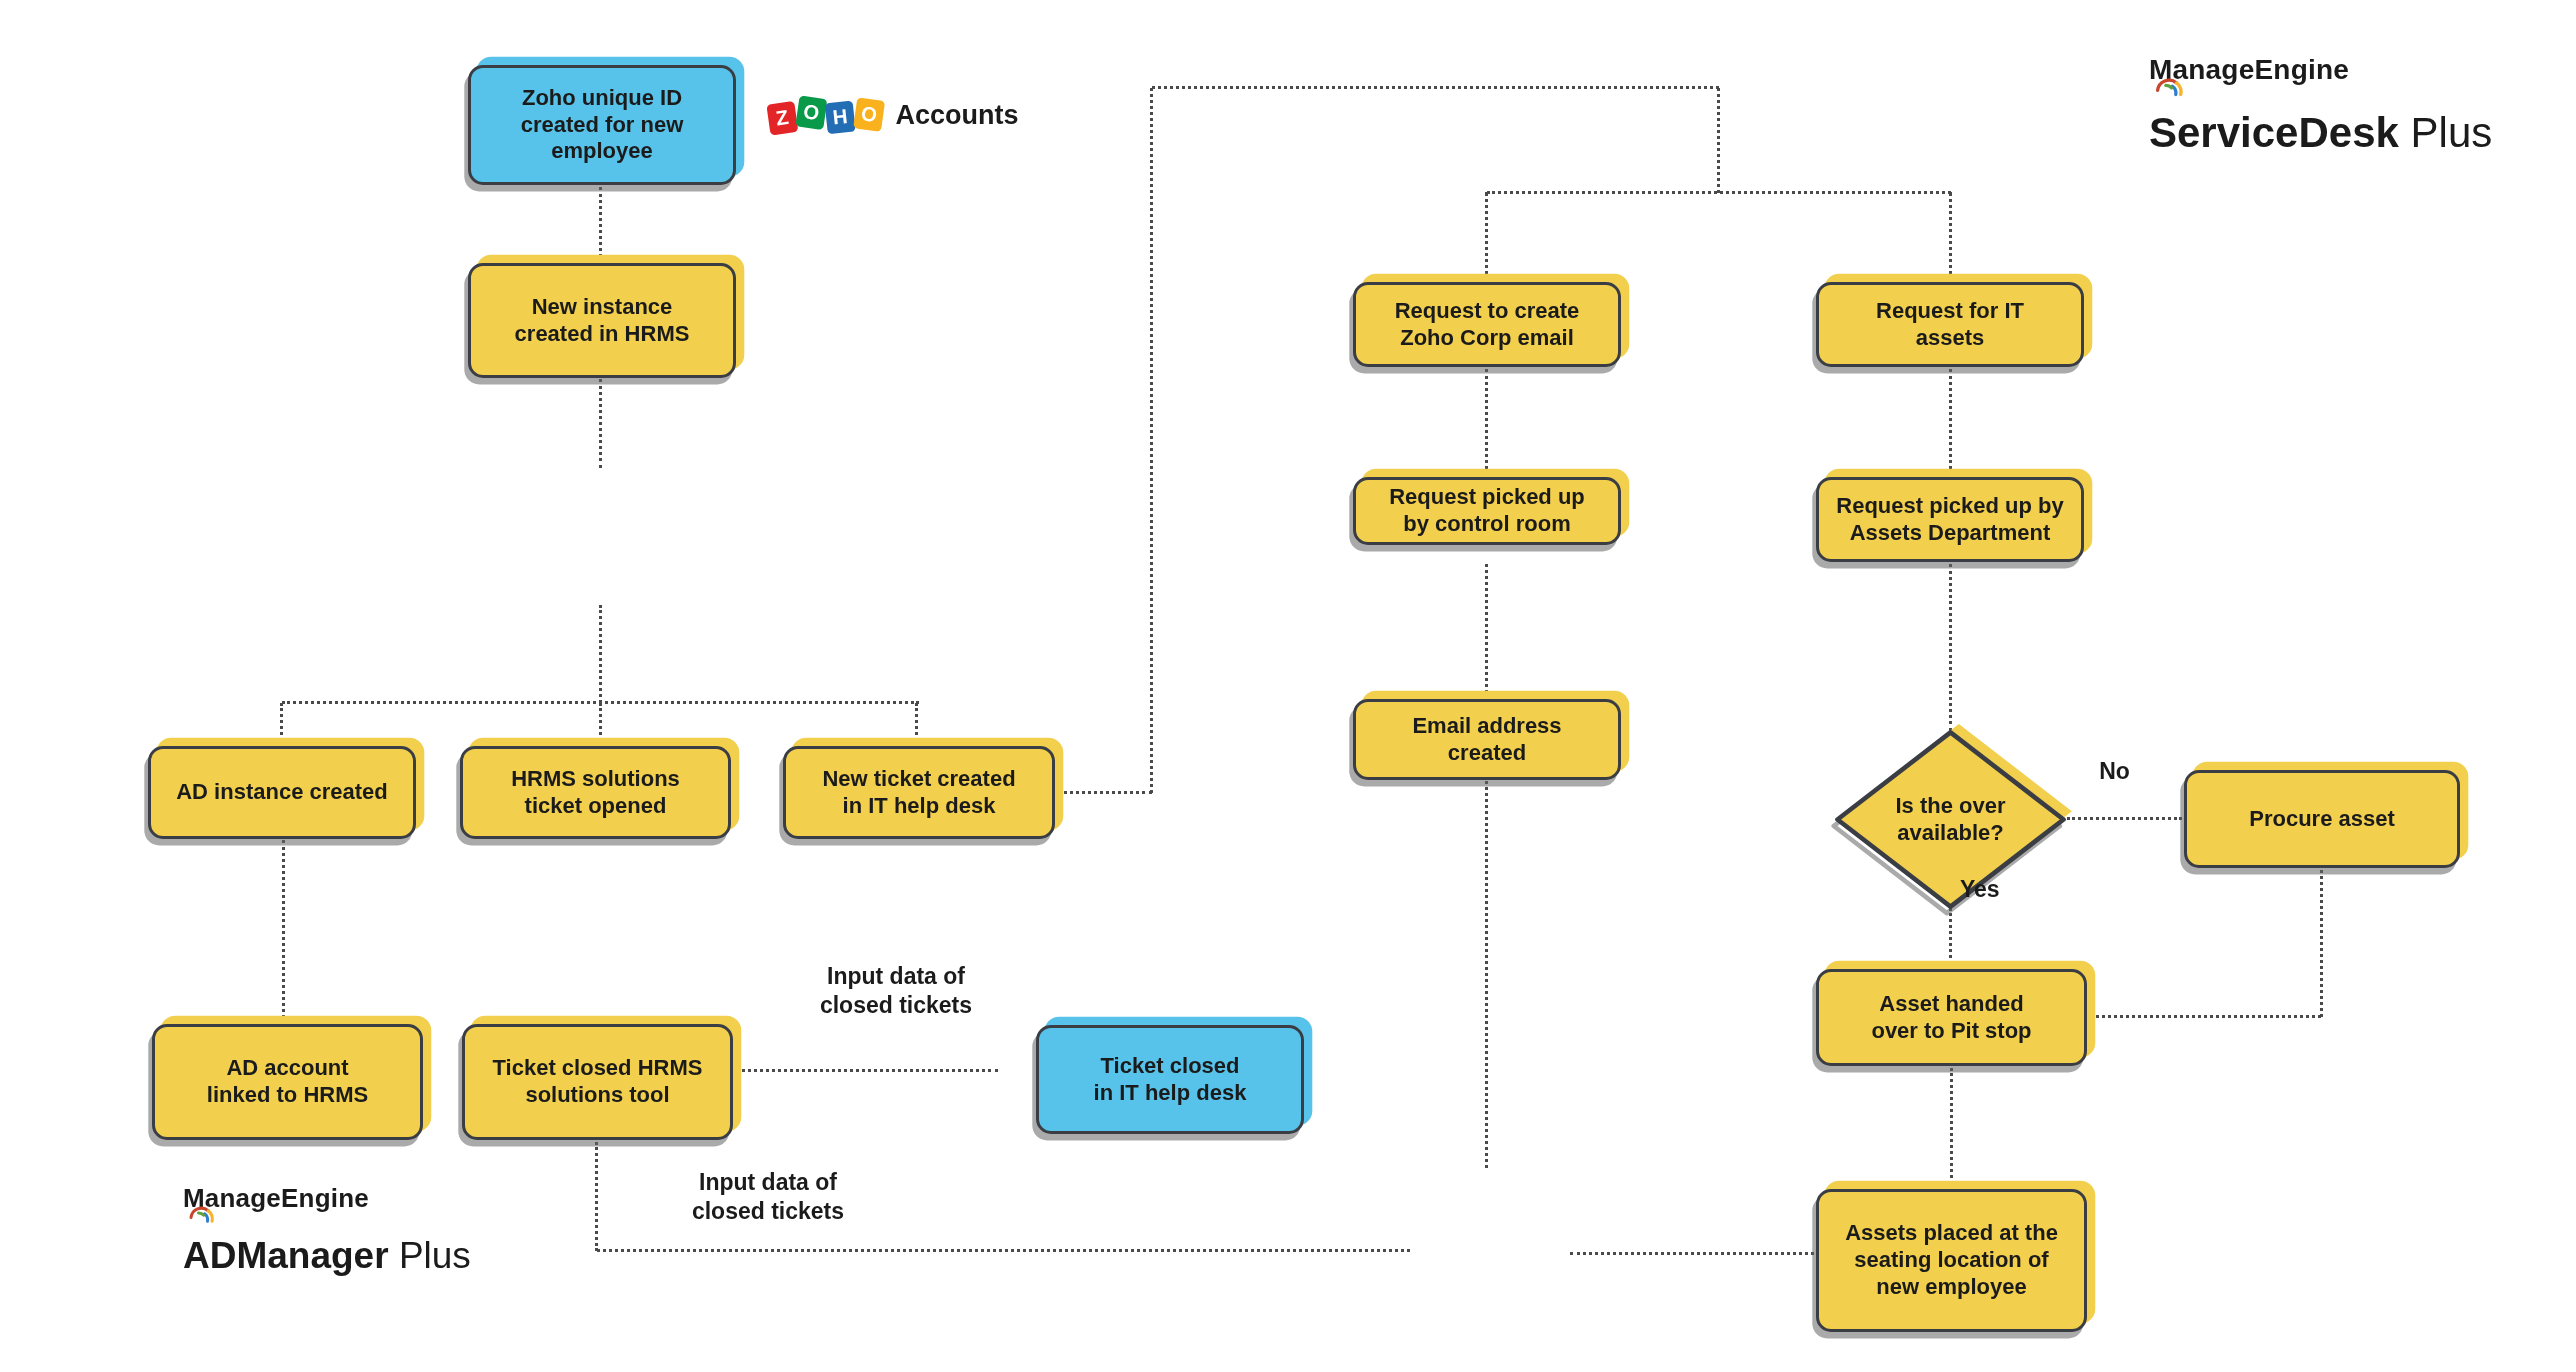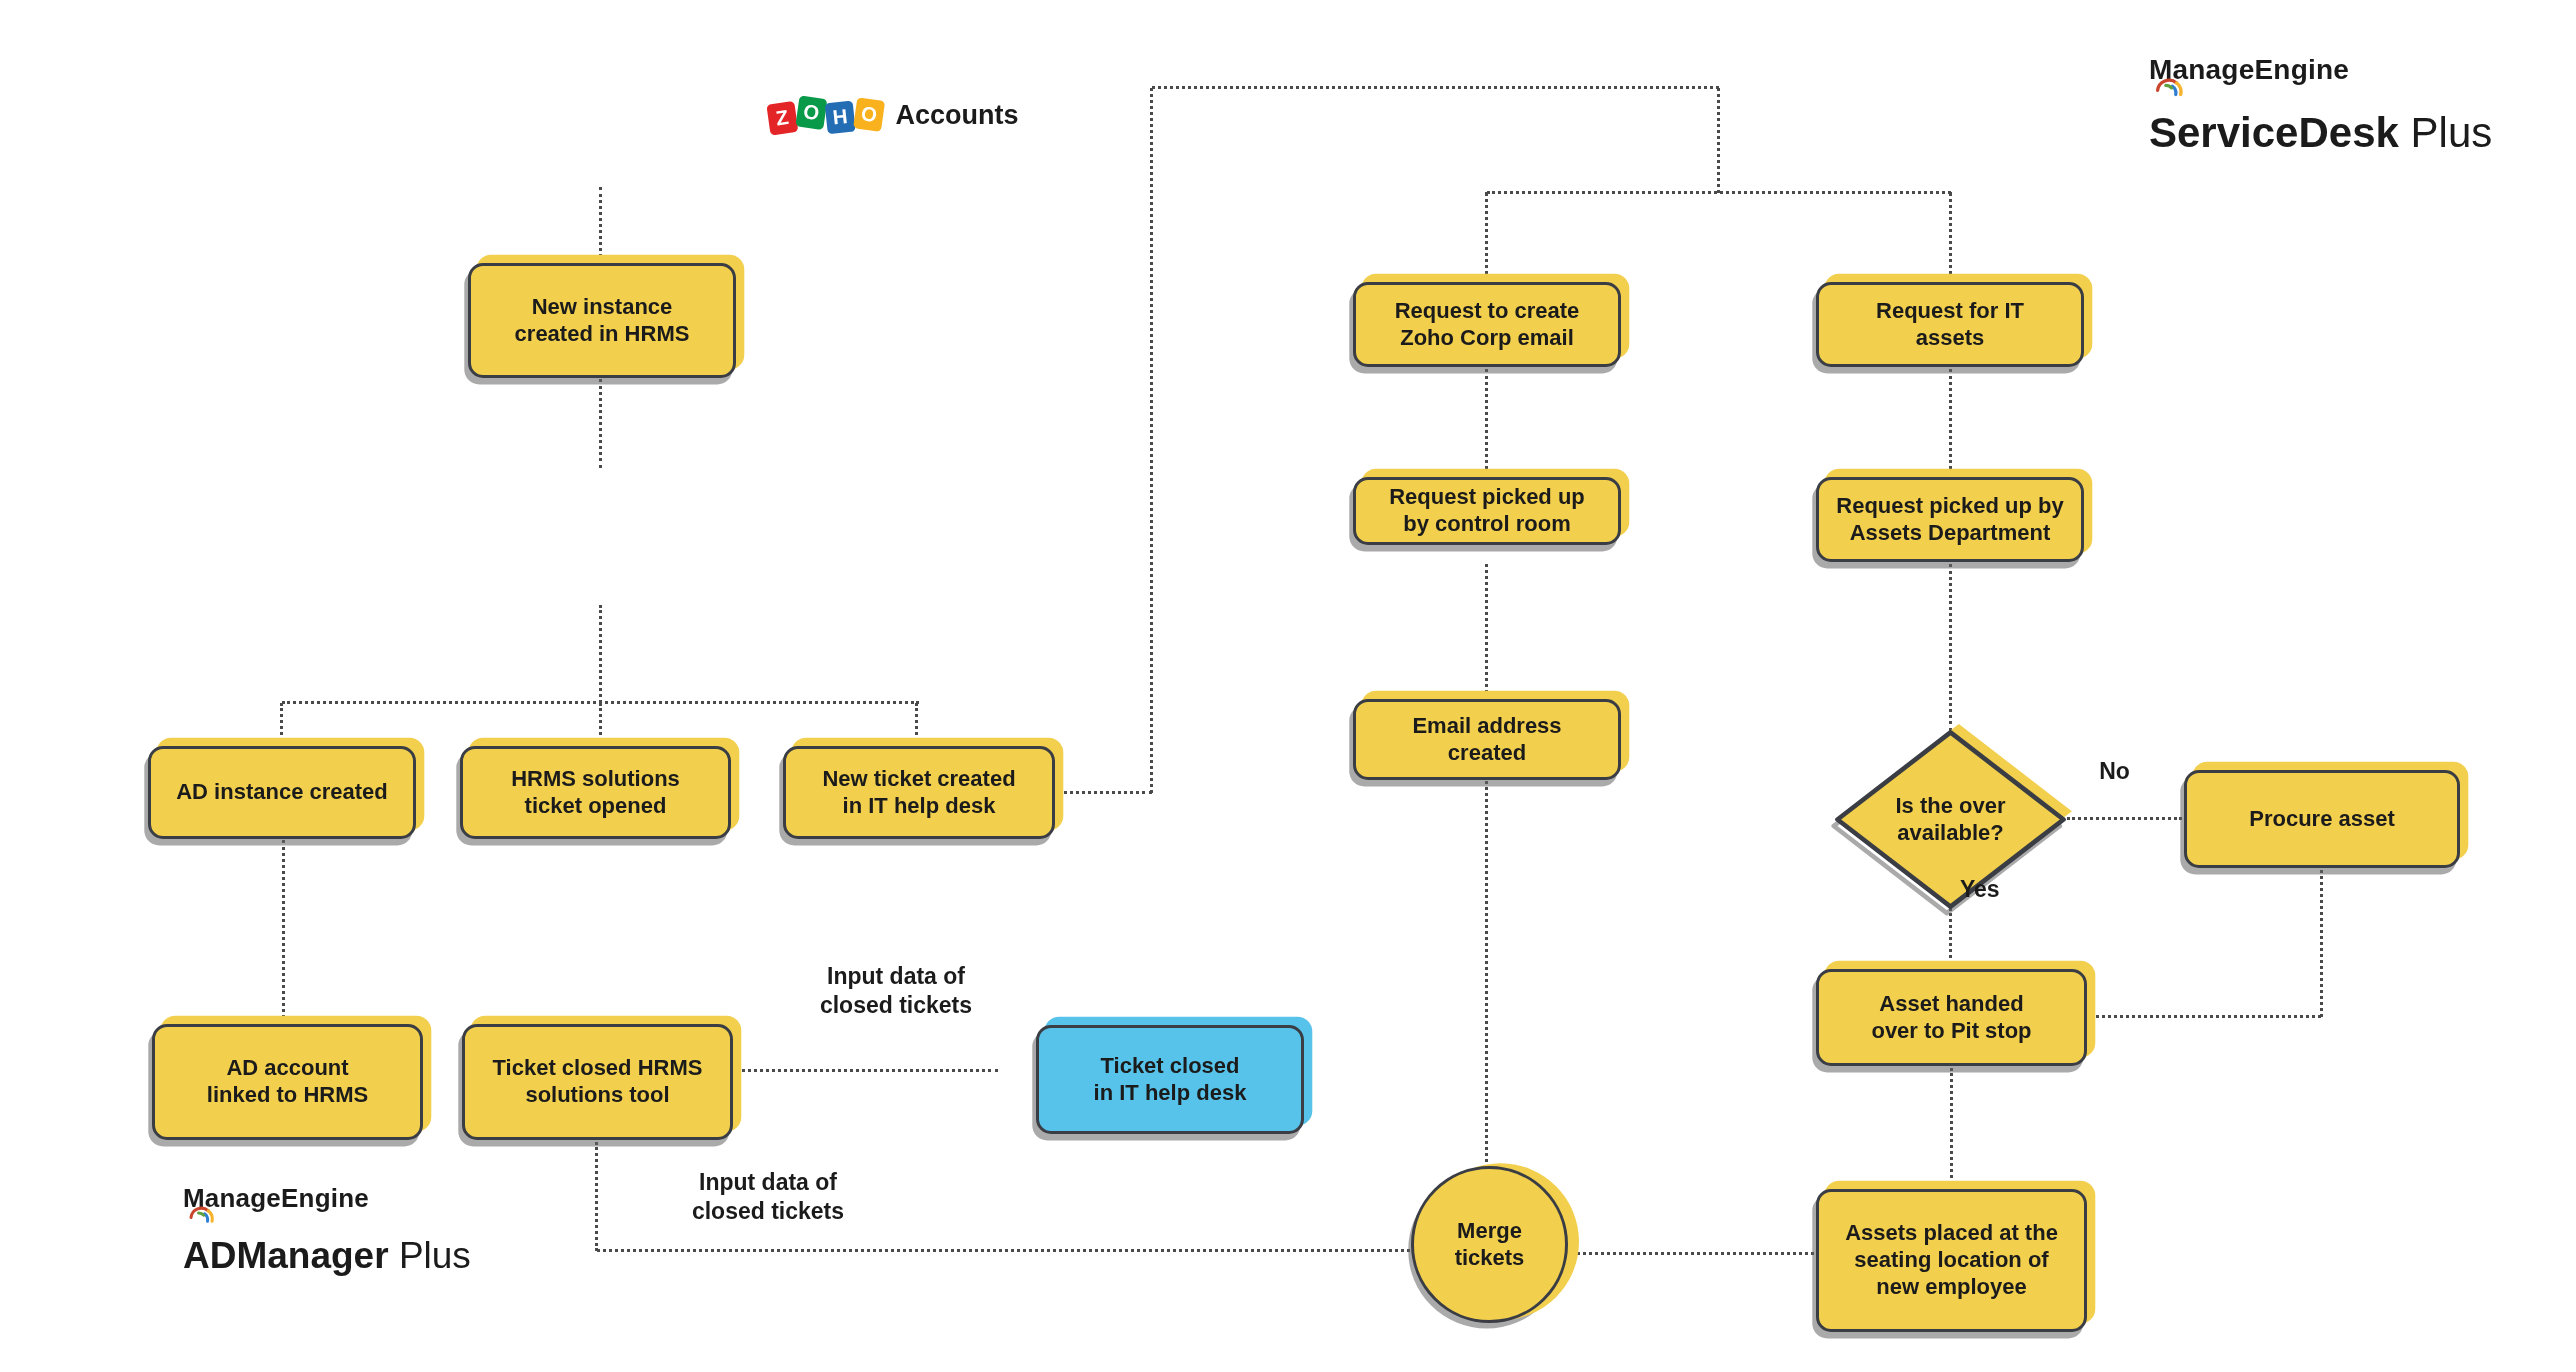--- a/index.html
+++ b/index.html
@@ -97,20 +97,23 @@
   <div class="hline" style="left:2067px;top:817px;width:115px;"></div>
   <div class="vline" style="left:1949px;top:908px;height:61px;"></div>
   <div class="vline" style="left:2320px;top:870px;height:147px;"></div>
   <div class="hline" style="left:2089px;top:1015px;width:232px;"></div>
   <div class="vline" style="left:1950px;top:1068px;height:121px;"></div>
   <div class="hline" style="left:735px;top:1069px;width:263px;"></div>
   <div class="vline" style="left:595px;top:1142px;height:109px;"></div>
   <div class="hline" style="left:597px;top:1249px;width:813px;"></div>
   <div class="hline" style="left:1570px;top:1252px;width:244px;"></div>
 
+  <div class="node blue" style="left:468px;top:65px;width:268px;height:120px;">Zoho unique ID
+created for new
+employee</div>
 
   <div class="node" style="left:468px;top:263px;width:268px;height:115px;">New instance
 created in HRMS</div>
 
 
   <div class="node" style="left:148px;top:746px;width:268px;height:93px;">AD instance created</div>
 
   <div class="node" style="left:460px;top:746px;width:271px;height:93px;">HRMS solutions
 ticket opened</div>
 
@@ -153,22 +156,20 @@
   <div class="diamond-wrap">
     <svg width="241" height="189" viewBox="0 0 260 204">
       <polygon points="126,15 248,109 126,203 4,109" fill="none" stroke="rgba(100,100,100,.55)" stroke-width="5" stroke-linejoin="round"></polygon>
       <polygon points="139,-1 261,93 139,187 17,93" fill="var(--yellow)" stroke="none"></polygon>
       <polygon points="130,8 252,102 130,196 8,102" fill="var(--yellow)" stroke="var(--border)" stroke-width="5" stroke-linejoin="round"></polygon>
     </svg>
     <div class="diamond-label">Is the over
 available?</div>
   </div>
 
-  <div class="node circle" style="left:1411px;top:1166px;width:157px;height:157px;">Merge
-tickets</div>
 
   <div class="elabel" style="left:2073px;top:757px;width:83px;">No</div>
   <div class="elabel" style="left:1960px;top:875px;width:83px;text-align:left;">Yes</div>
   <div class="elabel" style="left:757px;top:962px;width:278px;">Input data of
 closed tickets</div>
   <div class="elabel" style="left:629px;top:1168px;width:278px;">Input data of
 closed tickets</div>
 
   <div class="zoho-logo">
     <div class="zoho-tiles">

